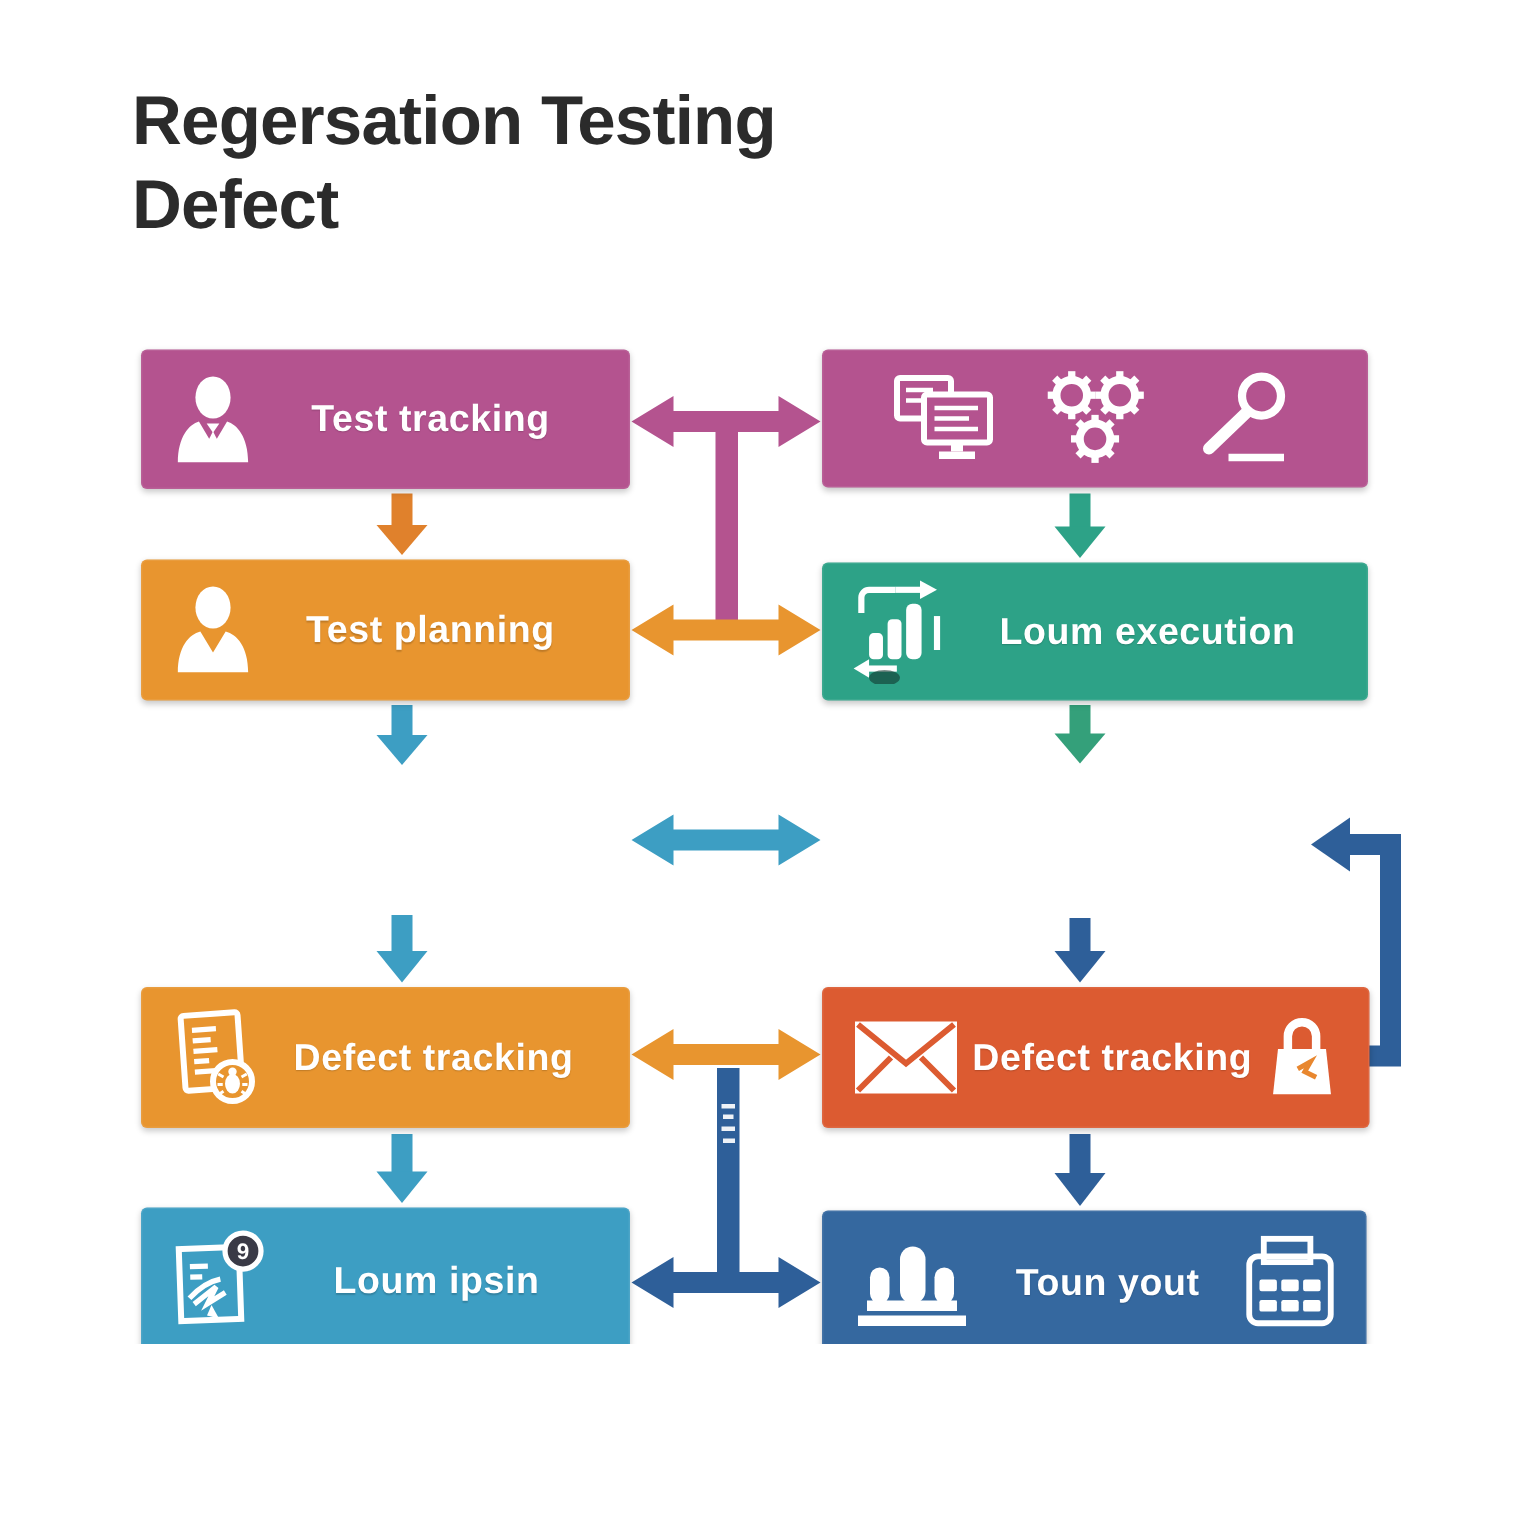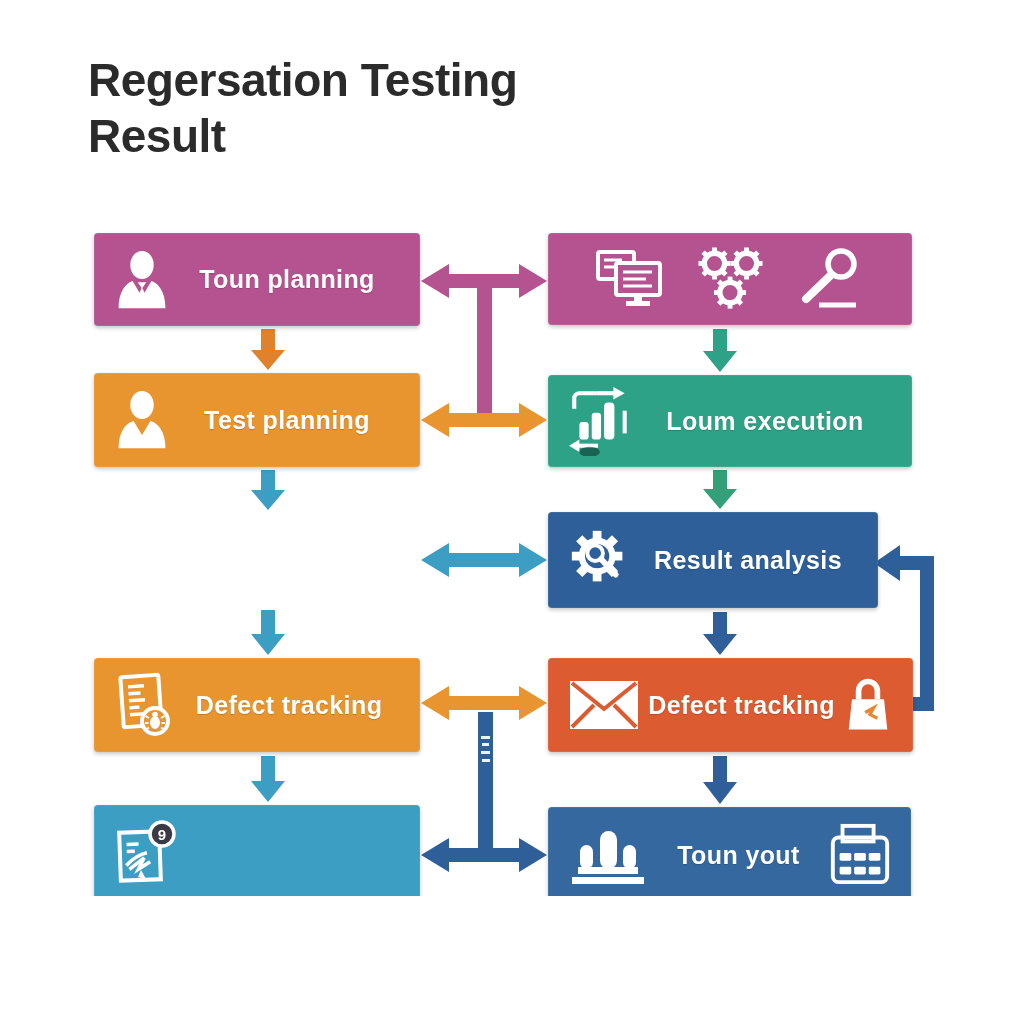--- a/index.html
+++ b/index.html
@@ -34,21 +34,21 @@
   .mblue  {--bg:#35689f;}
   svg text{font-family:"Liberation Sans","DejaVu Sans",sans-serif;}
 </style>
 </head>
 <body>
 
 <div id="stage">
 
   <div id="title">
     <div>Regersation Testing</div>
-    <div>Result</div>
+    <div>Defect</div>
   </div>
 
   <svg id="arrow-layer" width="1024" height="1024" viewBox="0 0 1024 1024">
 
     <rect x="477" y="281" width="15" height="139" fill="#b4538f"></rect>
     <polygon fill="#b4538f" points="421,281 449,264 449,274 519,274 519,264 547,281 519,298 519,288 449,288 449,298"></polygon>
 
     <polygon fill="#e8952f" points="421,420 449,403 449,413 519,413 519,403 547,420 519,437 519,427 449,427 449,437"></polygon>
 
     <polygon fill="#3d9ec3" points="421,560 449,543 449,553 519,553 519,543 547,560 519,577 519,567 449,567 449,577"></polygon>
@@ -109,21 +109,21 @@
 
   <div class="box magenta" style="top:233px;left:94px;width:326px;height:93px">
     <span class="icon">
       <svg width="60" height="60" viewBox="0 0 64 64">
         <ellipse cx="32" cy="16" rx="12.5" ry="15" fill="#fff"></ellipse>
         <path d="M7 62 C7 44 15 35 22 33 L32 50 L42 33 C49 35 57 44 57 62 Z" fill="#fff"></path>
         <path d="M27.5 34.5 L36.5 34.5 L32 41 Z" fill="#fff"></path>
         <path d="M32 40 L35.5 47 L32 56 L28.5 47 Z" fill="#fff"></path>
       </svg>
     </span>
-    <span class="label">Toun planning</span>
+    <span class="label">Test tracking</span>
   </div>
 
   <div class="box magenta icons-row" style="top:233px;left:548px;width:364px;height:92px">
     <span class="icon">
       <svg width="78" height="64" viewBox="0 0 76 64" fill="none" stroke="#fff" stroke-width="4">
         <rect x="6" y="5" width="36" height="27" rx="2"></rect>
         <line x1="12" y1="13" x2="30" y2="13" stroke-width="3"></line>
         <line x1="12" y1="20" x2="26" y2="20" stroke-width="3"></line>
         <rect x="24" y="16" width="44" height="32" rx="2" fill="var(--bg)"></rect>
         <line x1="31" y1="25" x2="60" y2="25" stroke-width="3"></line>
@@ -186,41 +186,20 @@
         <rect x="37" y="16" width="10" height="36" rx="4" fill="#fff"></rect>
         <line x1="12" y1="58" x2="31" y2="58" stroke="#fff" stroke-width="4"></line>
         <polygon points="3,58 13,52 13,64" fill="#fff"></polygon>
         <ellipse cx="23" cy="64" rx="10" ry="5" fill="rgba(15,45,38,0.55)"></ellipse>
       </svg>
     </span>
     <span class="label">Loum execution</span>
   </div>
 
 
-  <div class="box dblue" style="top:512px;left:548px;width:330px;height:96px">
-    <span class="icon">
-      <svg width="70" height="70" viewBox="0 0 72 72">
-        <g stroke="#fff" stroke-width="9">
-          <line x1="50" y1="32" x2="58" y2="32"></line>
-            <line x1="14" y1="32" x2="6" y2="32"></line>
-          <line x1="32" y1="50" x2="32" y2="58"></line>
-            <line x1="32" y1="14" x2="32" y2="6"></line>
-          <line x1="44.7" y1="44.7" x2="50.4" y2="50.4"></line>
-            <line x1="19.3" y1="19.3" x2="13.6" y2="13.6"></line>
-          <line x1="19.3" y1="44.7" x2="13.6" y2="50.4"></line>
-            <line x1="44.7" y1="19.3" x2="50.4" y2="13.6"></line>
-        </g>
-        <circle cx="32" cy="32" r="19" fill="#fff"></circle>
-        <circle cx="32" cy="32" r="12.5" fill="var(--bg)"></circle>
-        <circle cx="30" cy="29" r="8" stroke="#fff" stroke-width="4" fill="none"></circle>
-        <line x1="36" y1="35" x2="51" y2="51" stroke="#fff" stroke-width="6" stroke-linecap="round"></line>
-      </svg>
-    </span>
-    <span class="label">Result analysis</span>
-  </div>
 
   <div class="box orange" style="top:658px;left:94px;width:326px;height:94px">
     <span class="icon">
       <svg width="64" height="68" viewBox="0 0 64 68">
         <g transform="rotate(-4 29 30)" stroke="#fff" fill="none">
           <rect x="10" y="5" width="38" height="50" rx="2" stroke-width="4"></rect>
           <line x1="17" y1="15" x2="33" y2="15" stroke-width="3.5"></line>
           <line x1="17" y1="22" x2="29" y2="22" stroke-width="3.5"></line>
           <line x1="17" y1="29" x2="33" y2="29" stroke-width="3.5"></line>
           <line x1="17" y1="36" x2="27" y2="36" stroke-width="3.5"></line>
@@ -268,20 +247,21 @@
           <line x1="15" y1="24" x2="27" y2="24" stroke-width="3.5"></line>
           <line x1="15" y1="31" x2="23" y2="31" stroke-width="3.5"></line>
           <path d="M14 45 C21 38 29 34 35 33" stroke-width="3.5"></path>
           <path d="M17 49 L32 38 L26 49 L38 42" stroke-width="3.5"></path>
         </g>
         <path d="M29 50 l5 9 -8 -2 Z" fill="#fff"></path>
         <circle cx="50" cy="14" r="12" fill="#3a3a46" stroke="#fff" stroke-width="3.5"></circle>
         <text x="50" y="19.5" text-anchor="middle" font-size="15" font-weight="bold" fill="#fff">9</text>
       </svg>
     </span>
+    <span class="label">Loum ipsin</span>
   </div>
 
   <div class="box mblue" style="top:807px;left:548px;width:363px;height:96px;justify-content:center">
     <span class="icon">
       <svg width="84" height="64" viewBox="0 0 84 64">
         <rect x="34" y="8" width="17" height="38" rx="8.5" fill="#fff"></rect>
         <rect x="14" y="22" width="13" height="24" rx="6.5" fill="#fff"></rect>
         <rect x="57" y="22" width="13" height="24" rx="6.5" fill="#fff"></rect>
         <rect x="12" y="44" width="60" height="7" fill="#fff"></rect>
         <rect x="6" y="54" width="72" height="7" fill="#fff"></rect>

